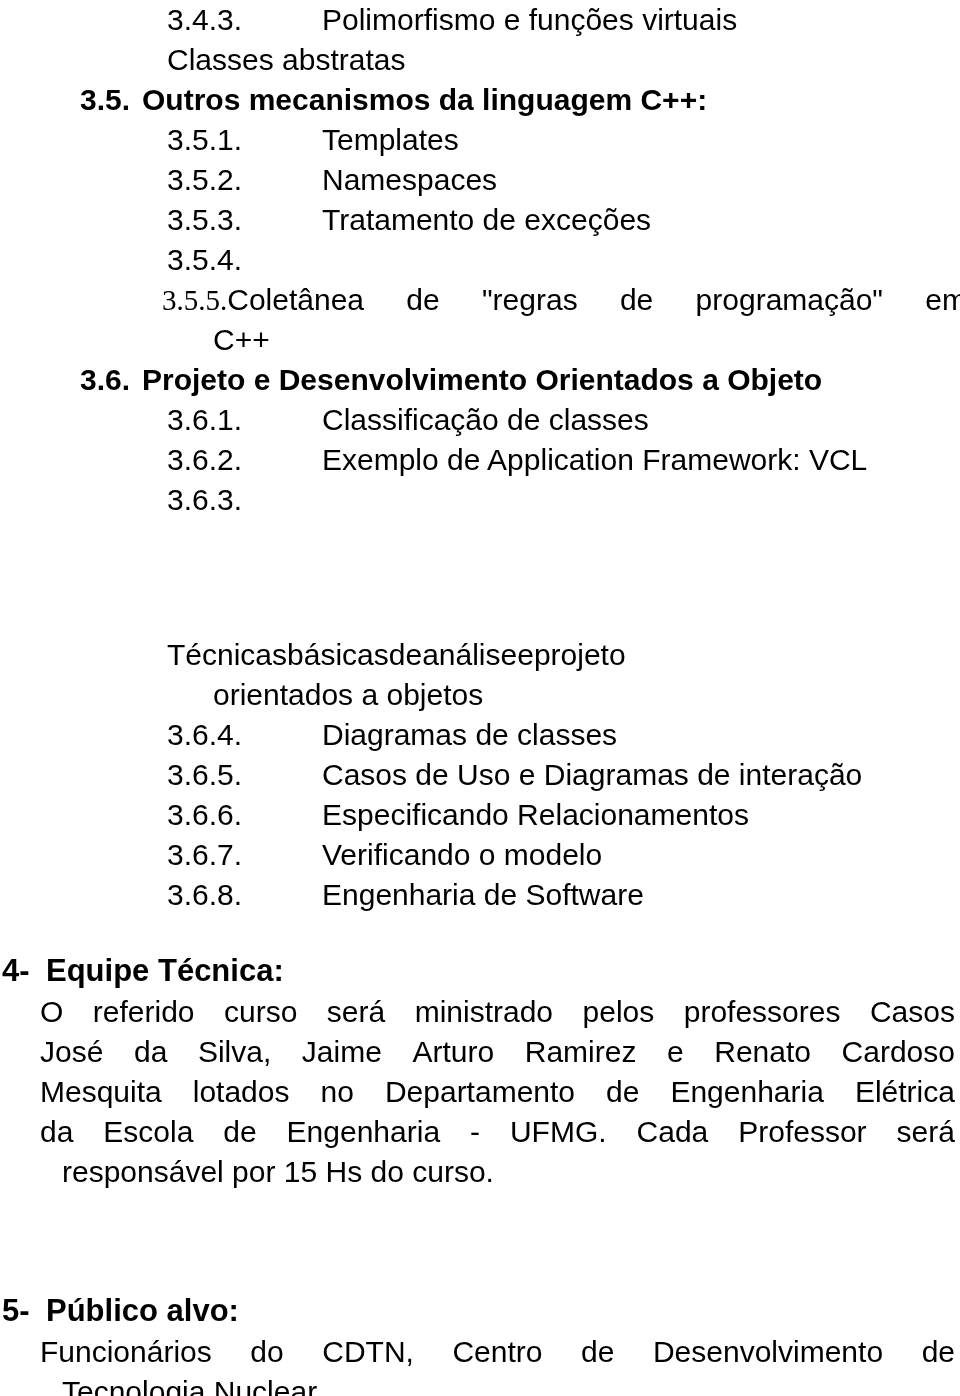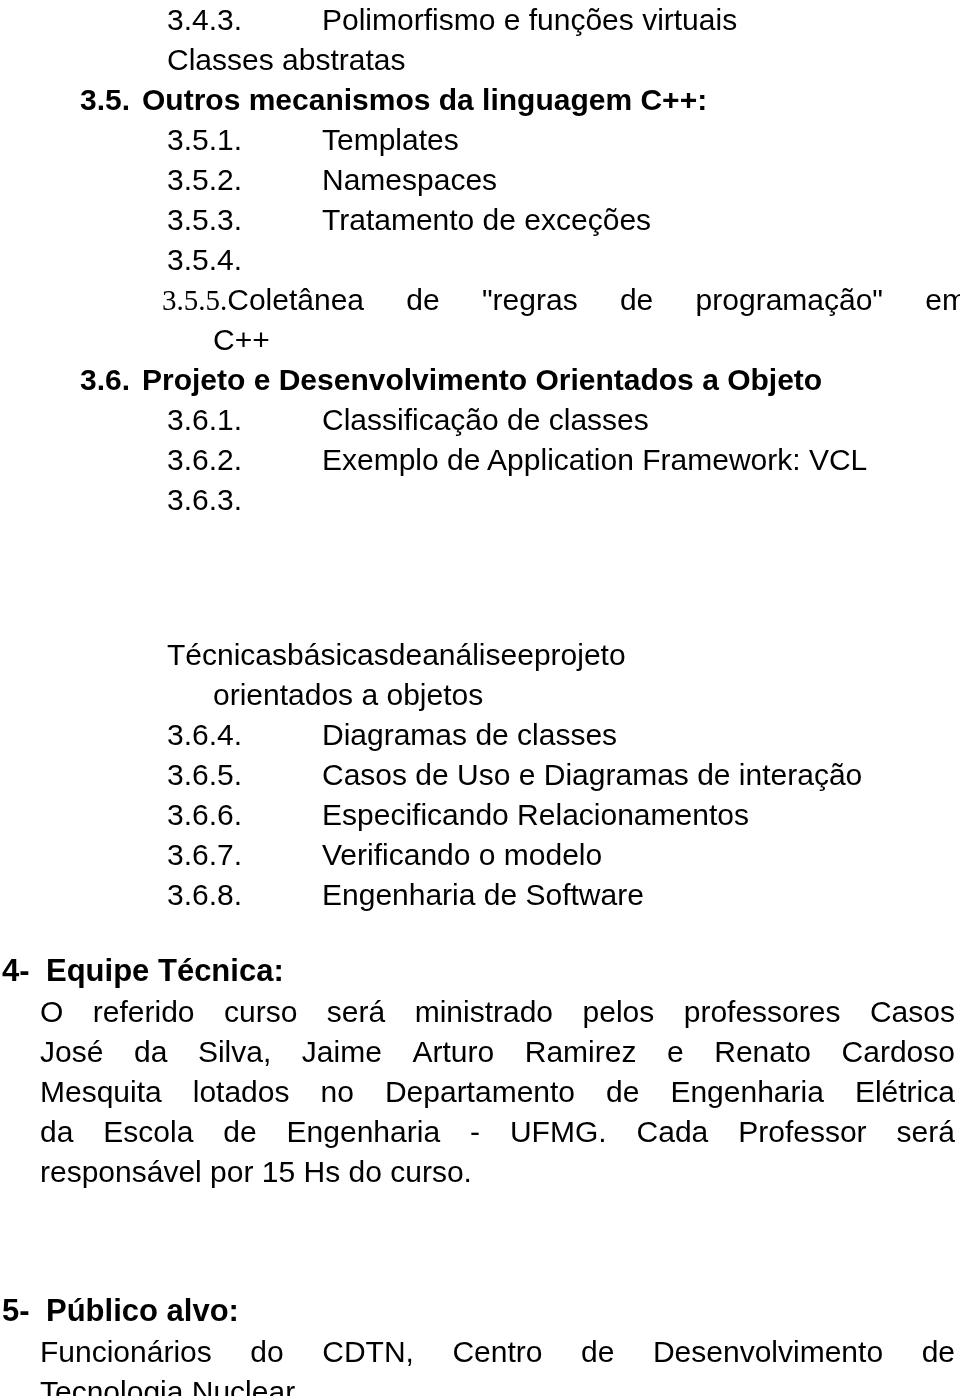--- a/index.html
+++ b/index.html
@@ -144,20 +144,21 @@
     font-size: 30px;
     line-height: 40px;
   }
   .para-line {
     display: flex;
     justify-content: space-between;
     white-space: nowrap;
   }
   .para-line.last {
     display: block;
+    margin-left: 22px;
   }
   .para-line > span { display: inline-block; }
 </style>
 </head>
 <body>
 
 <div class="page">
 
   <div class="outline" id="outline-root">
       <div class="outline-row row-h3">

